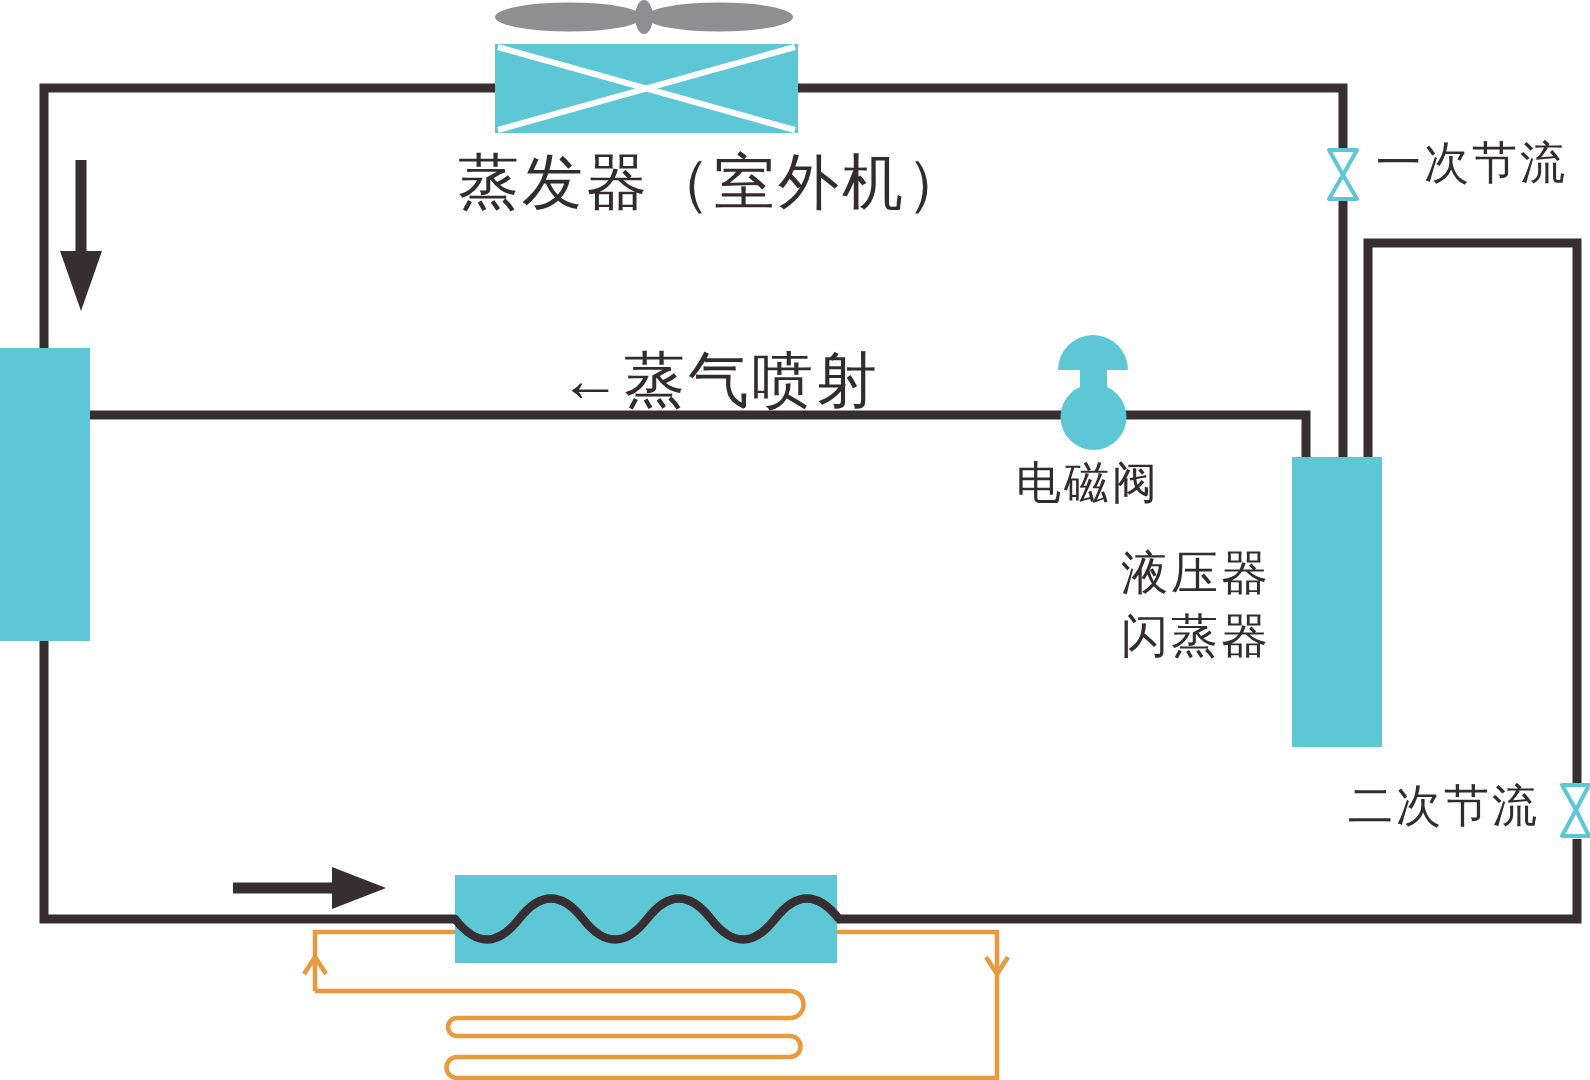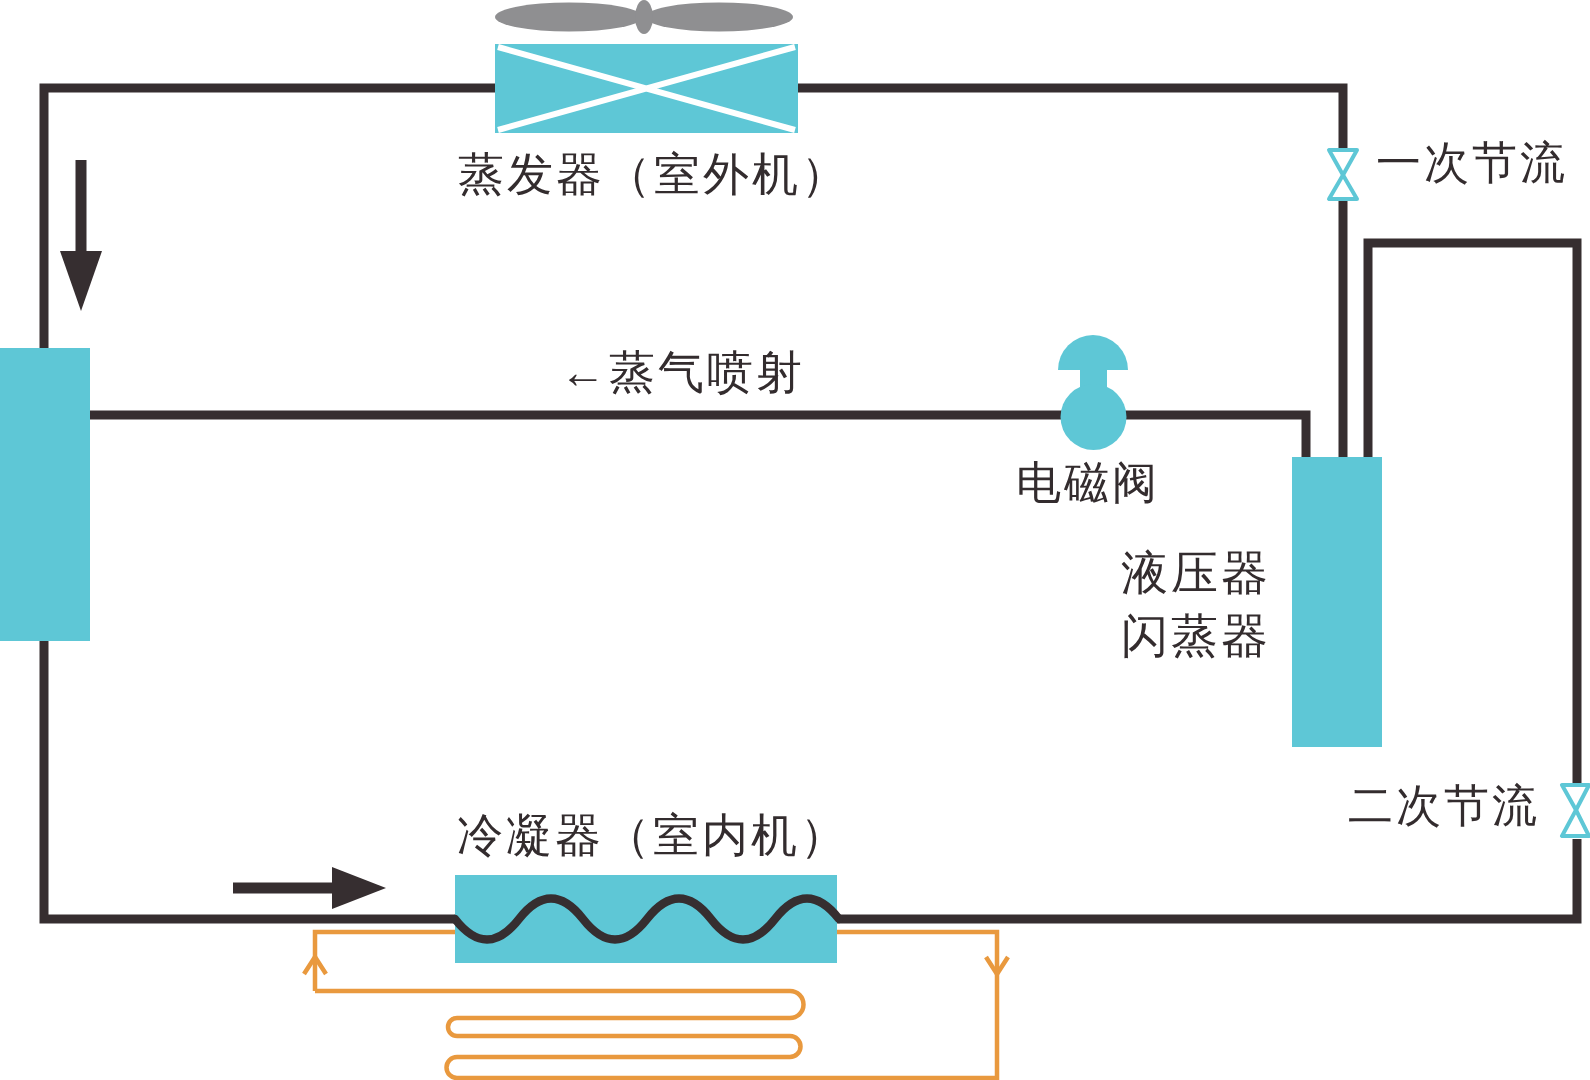--- a/index.html
+++ b/index.html
@@ -18,21 +18,21 @@
     overflow:hidden;
     font-family:"Liberation Sans","DejaVu Sans",sans-serif;
   }
   .layer{position:absolute;left:0;top:0;}
   .lbl{
     position:absolute;
     color:var(--text);
     white-space:nowrap;
     letter-spacing:3px;
     line-height:1.1;
-    font-size:46px;
+    font-size:61px;
   }
 </style>
 </head>
 <body>
 
 <div class="canvas">
 
   <svg class="layer" width="1590" height="1080" viewBox="0 0 1590 1080">
 
     <path d="M 315 991 L 315 932 L 997 932 L 997 1078 L 457 1078
@@ -98,15 +98,14 @@
 
   <div class="lbl" style="left:1016px;top:458px;font-size:45px;text-align:center;">电磁阀</div>
 
 
   <div class="lbl" style="left:1121px;top:547px;font-size:47px;">液压器</div>
 
   <div class="lbl" style="left:1348px;top:781px;font-size:45px;">二次节流</div>
 
   <div class="lbl" style="left:1121px;top:610px;font-size:47px;">闪蒸器</div>
 
-  <div class="lbl" style="left:457px;top:810px;">冷凝器（室内机）</div>
 
 </div>
 
 </body></html>

